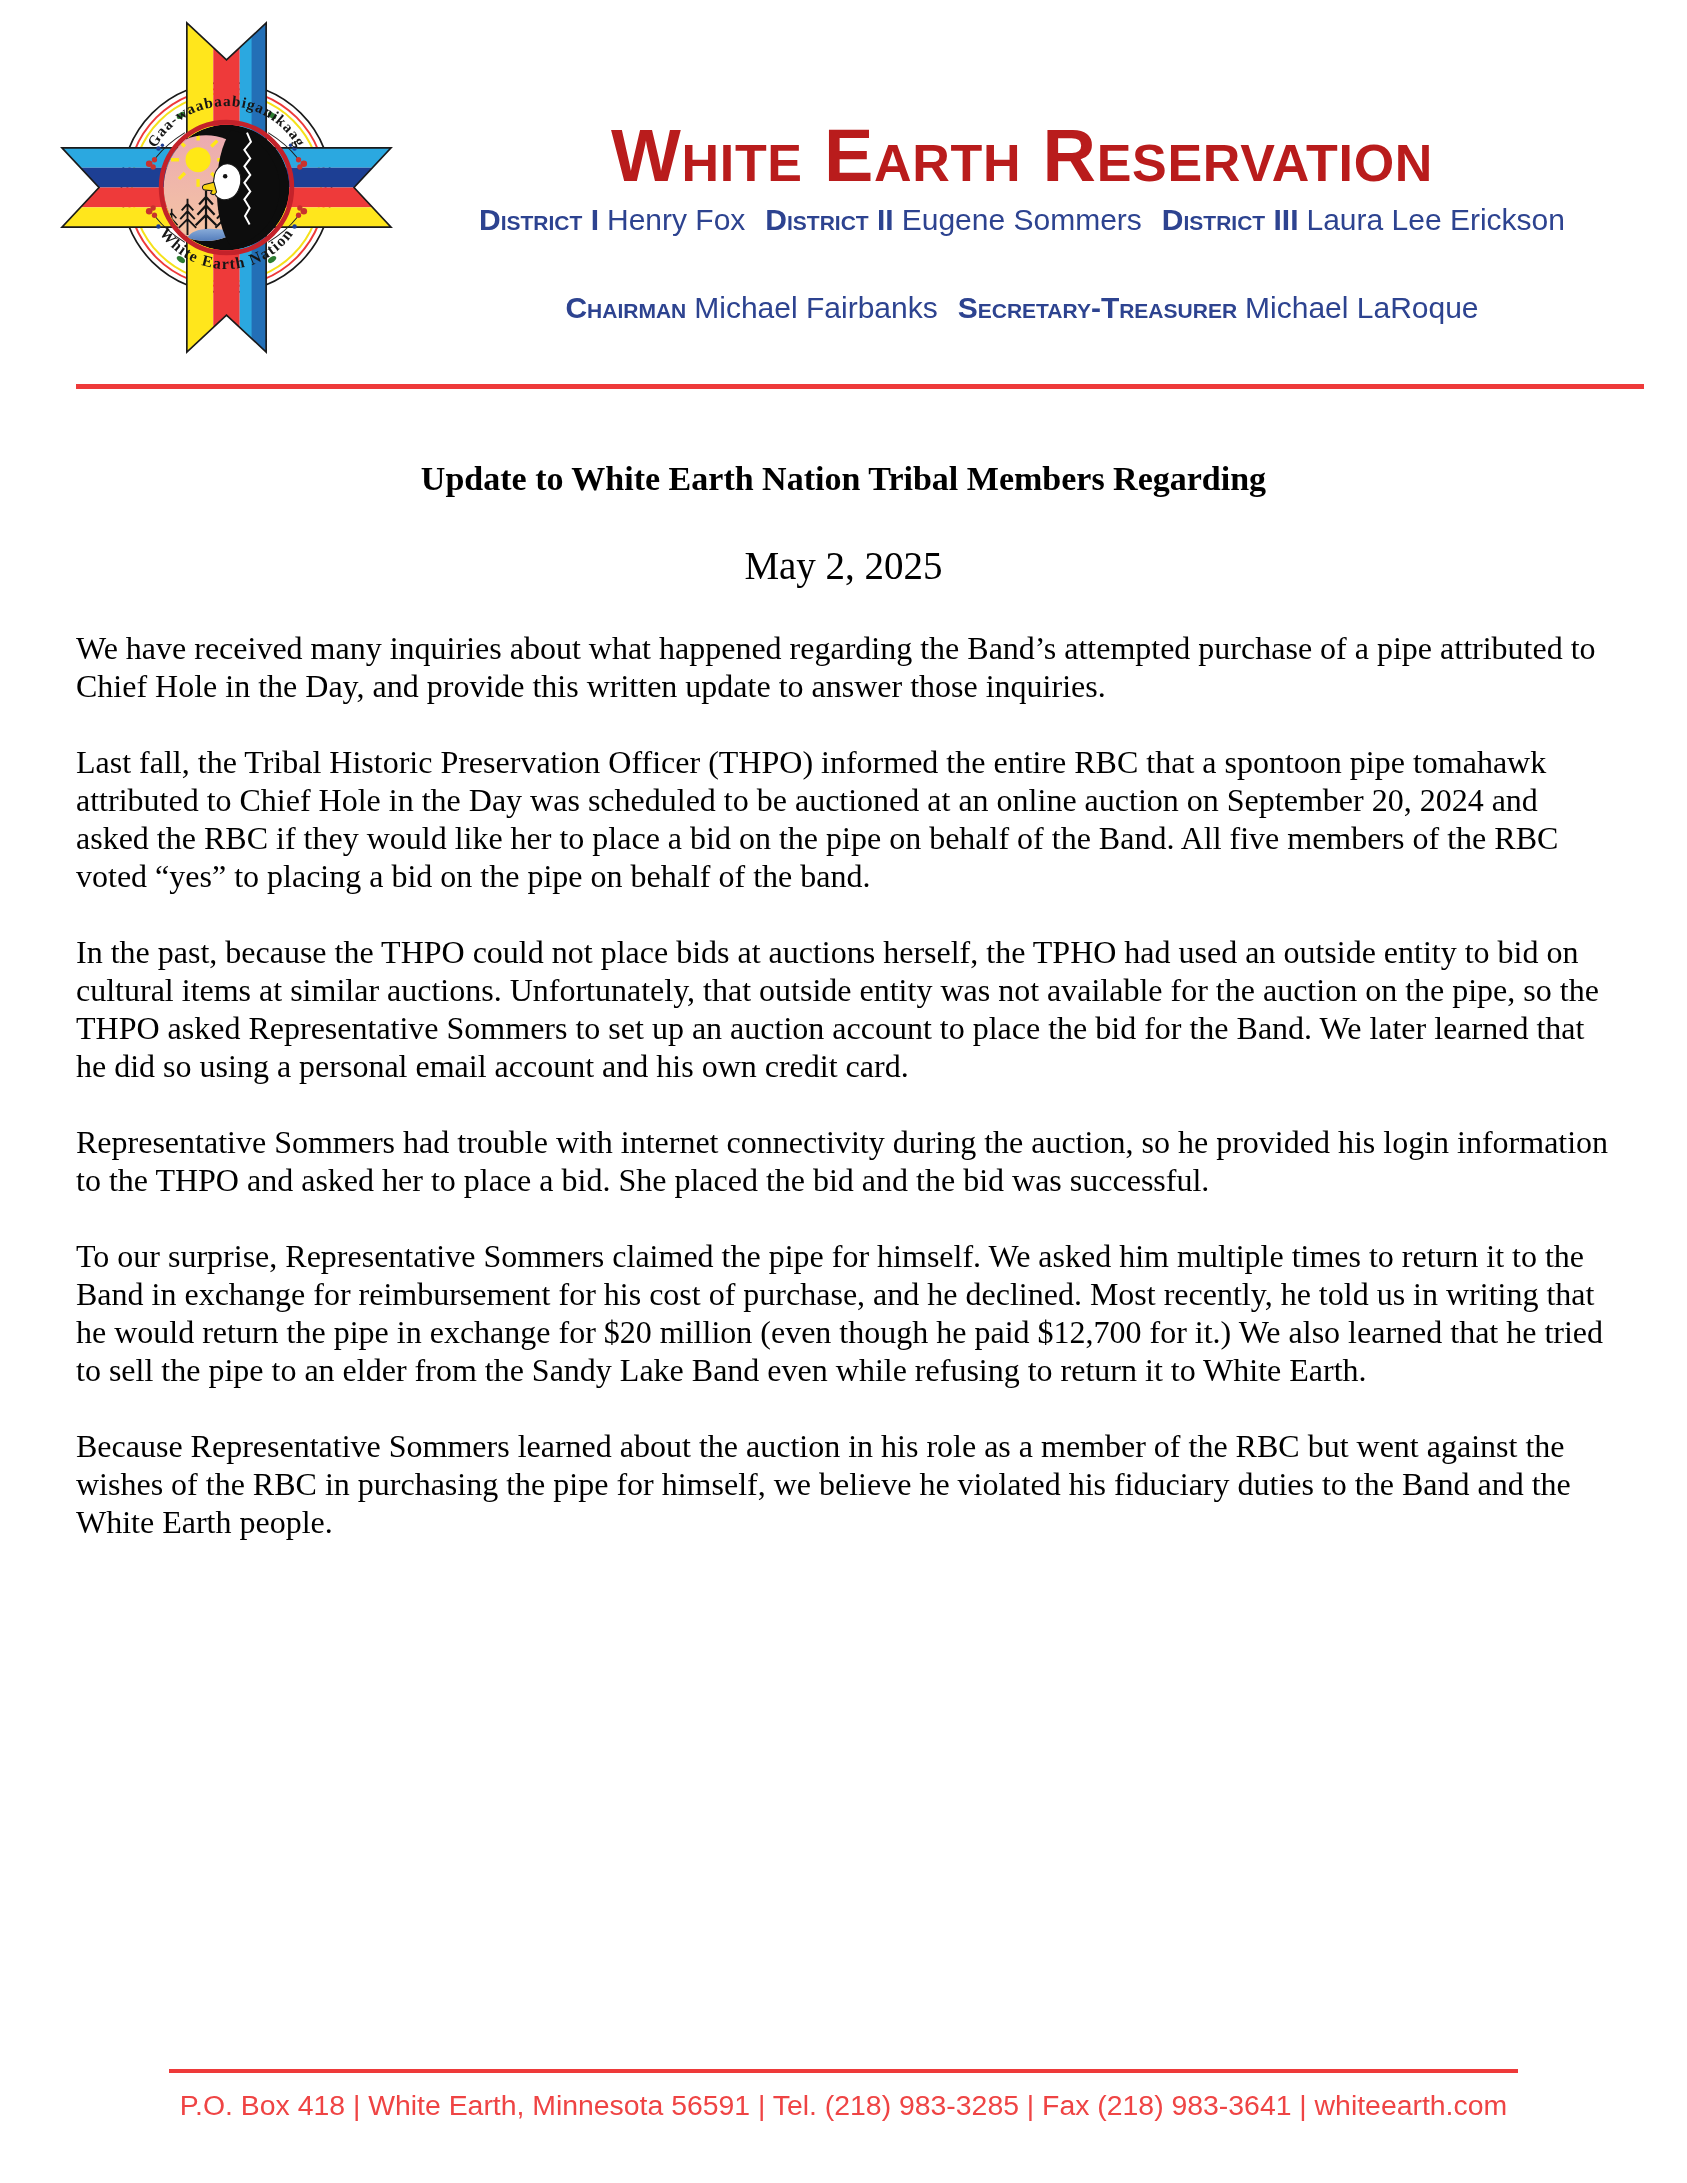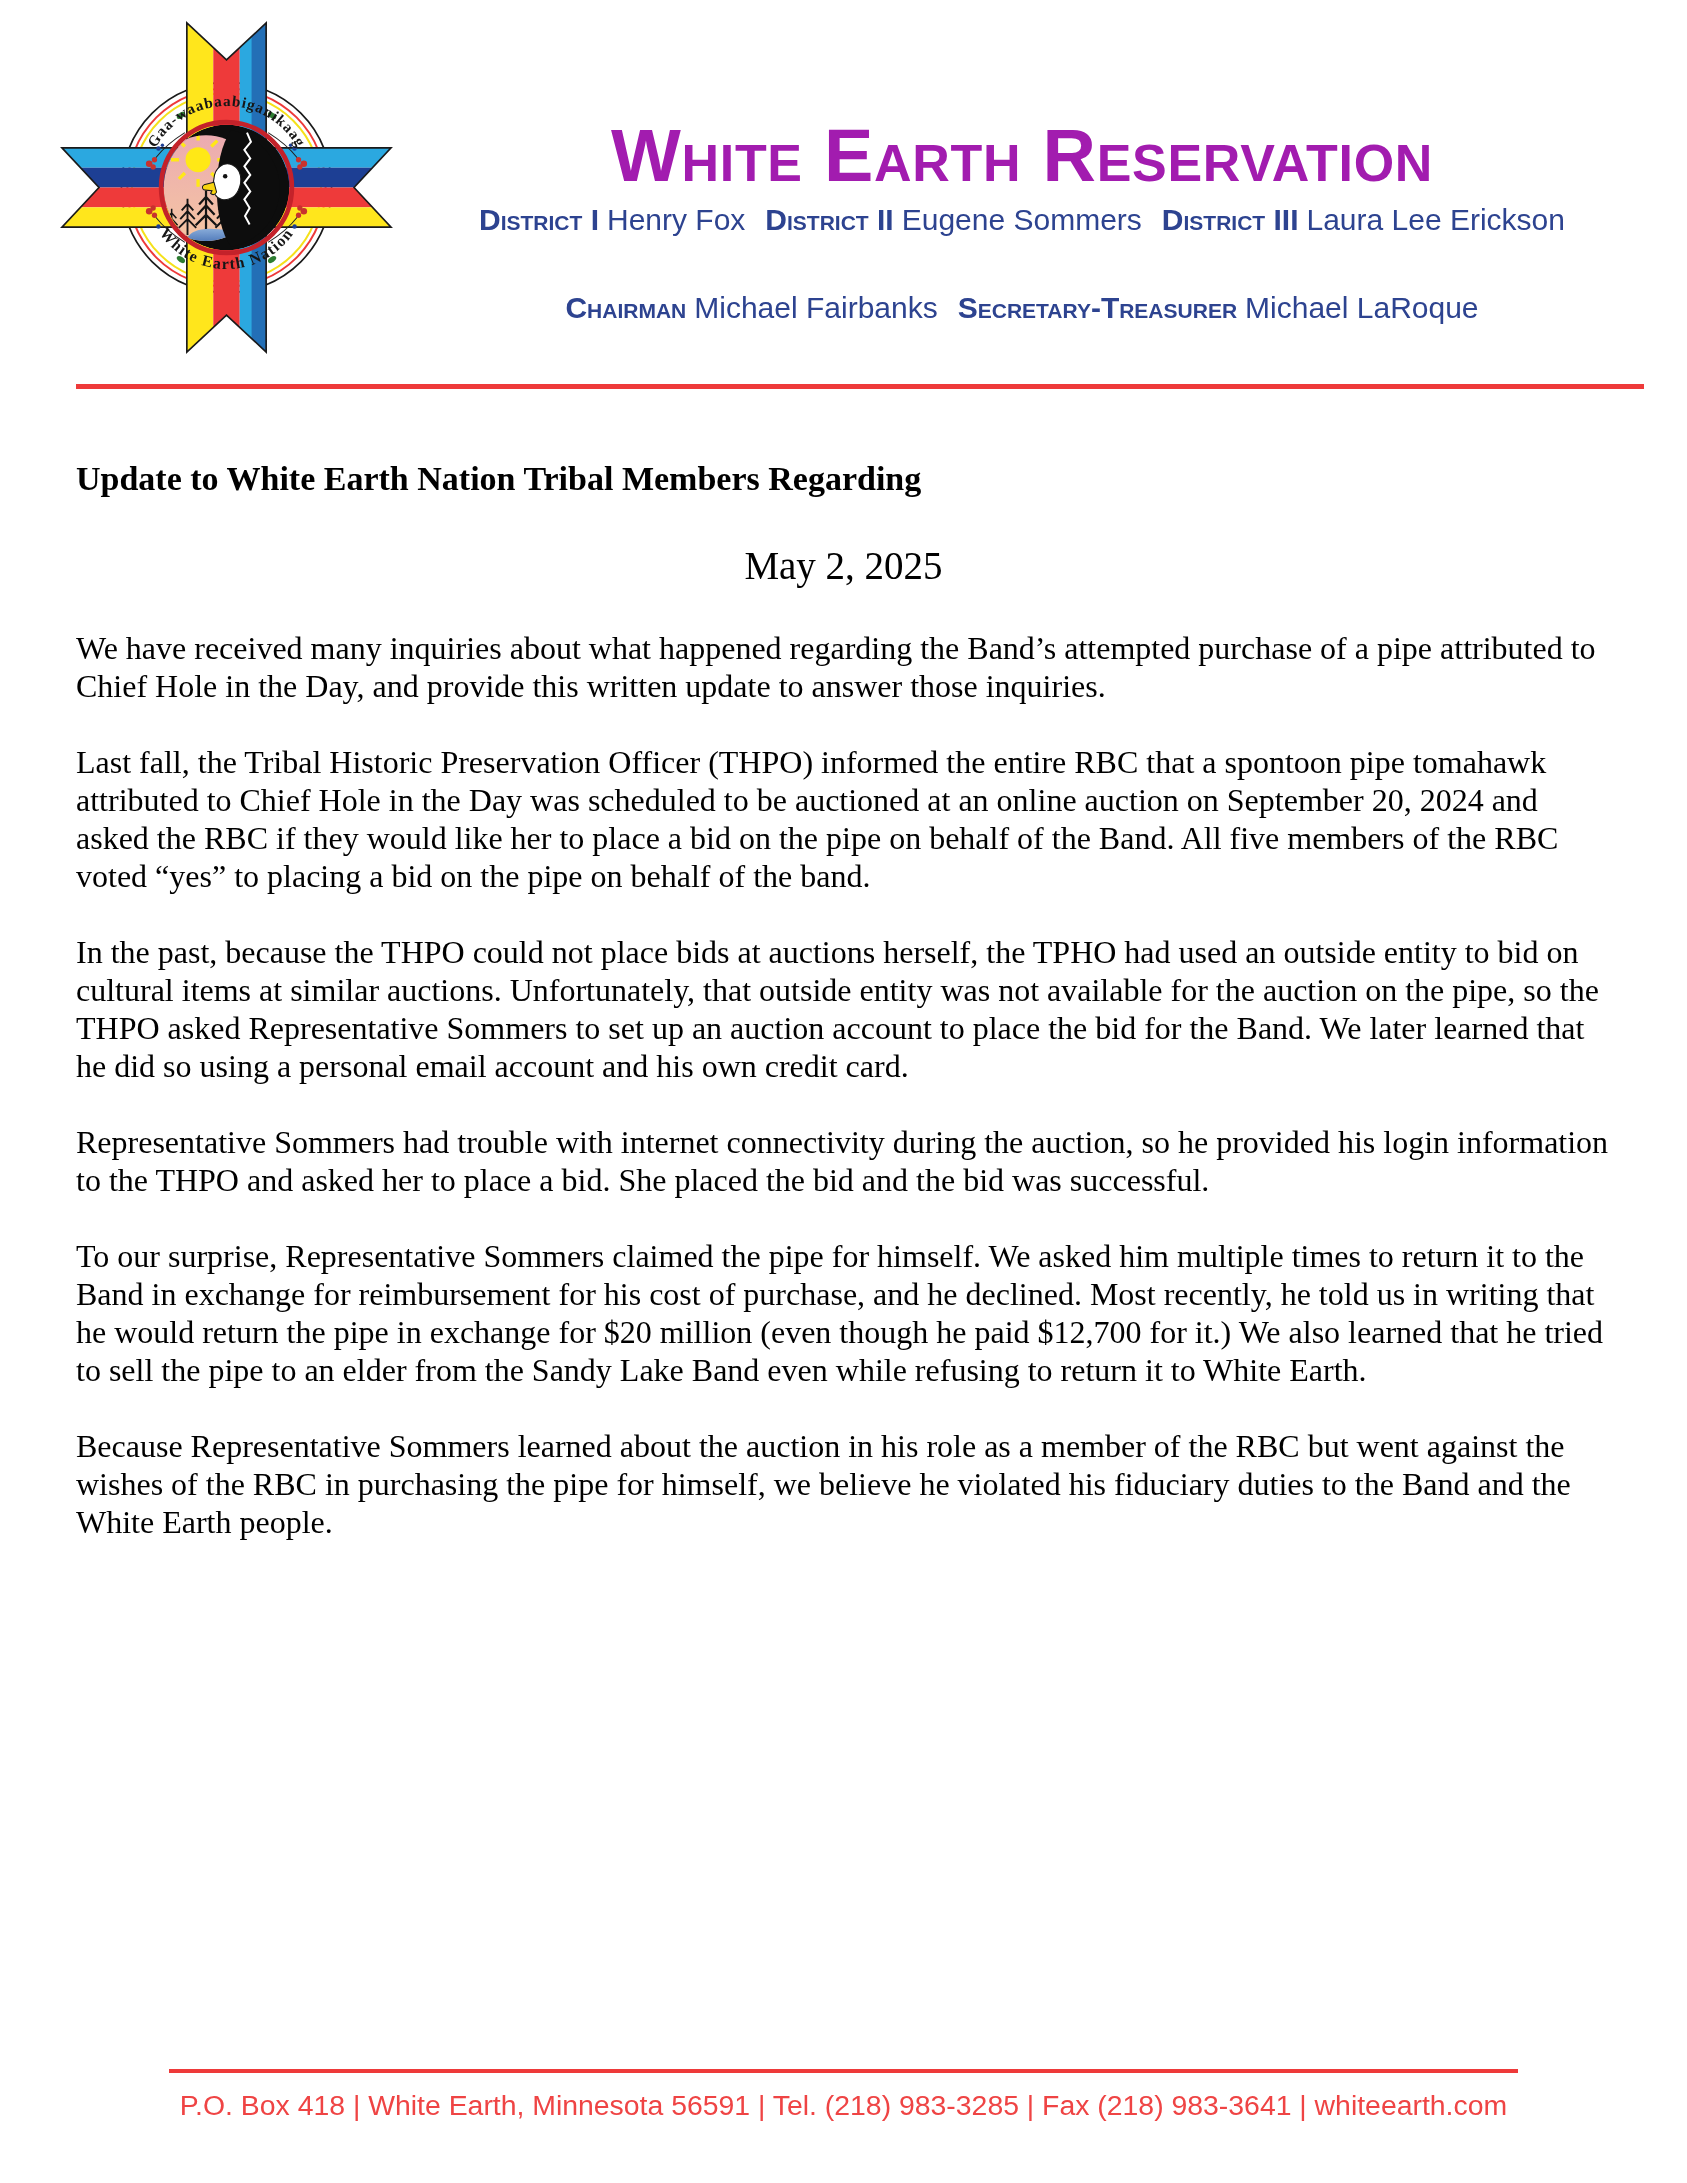--- a/index.html
+++ b/index.html
@@ -22,39 +22,39 @@
     font-family:"Liberation Sans","DejaVu Sans",sans-serif;
     color:#2d4390;
   }
   .org-name{
     margin:0;
     font-size:74px;
     font-weight:700;
     font-variant:small-caps;
     letter-spacing:0.7px;
     line-height:1;
-    color:#a21caf;
+    color:#b91c1c;
   }
   .officers{margin:0;font-size:30px;line-height:1.0;color:#2d4390;white-space:nowrap;}
   .officers.first{margin-top:58px;}
   .officers.second{margin-top:12px;}
   .officers .lbl{font-weight:700;font-variant:small-caps;margin-right:8px;}
   .officers .name{font-weight:400;margin-right:20px;}
   .officers .name:last-child{margin-right:0;}
   .head-rule{
     position:absolute;left:76px;right:43px;top:384px;height:5.3px;
     background:#ee3a3a;
   }
   
   .letter{
     position:absolute;left:76px;right:76px;top:458px;
     font-size:32px;line-height:38px;text-align:left;
   }
   .letter-title{
-    margin:0;font-weight:700;font-size:34px;line-height:41px;
+    margin:0;text-align:center;font-weight:700;font-size:34px;line-height:41px;
   }
   .letter-date{
     margin:48px 0 44px 0;text-align:center;font-weight:400;font-size:39px;
   }
   .para{margin:0 0 38px 0;}
   
   .footer-rule{
     position:absolute;left:169px;right:169px;top:2069px;height:4px;
     background:#ee3a3a;
   }

